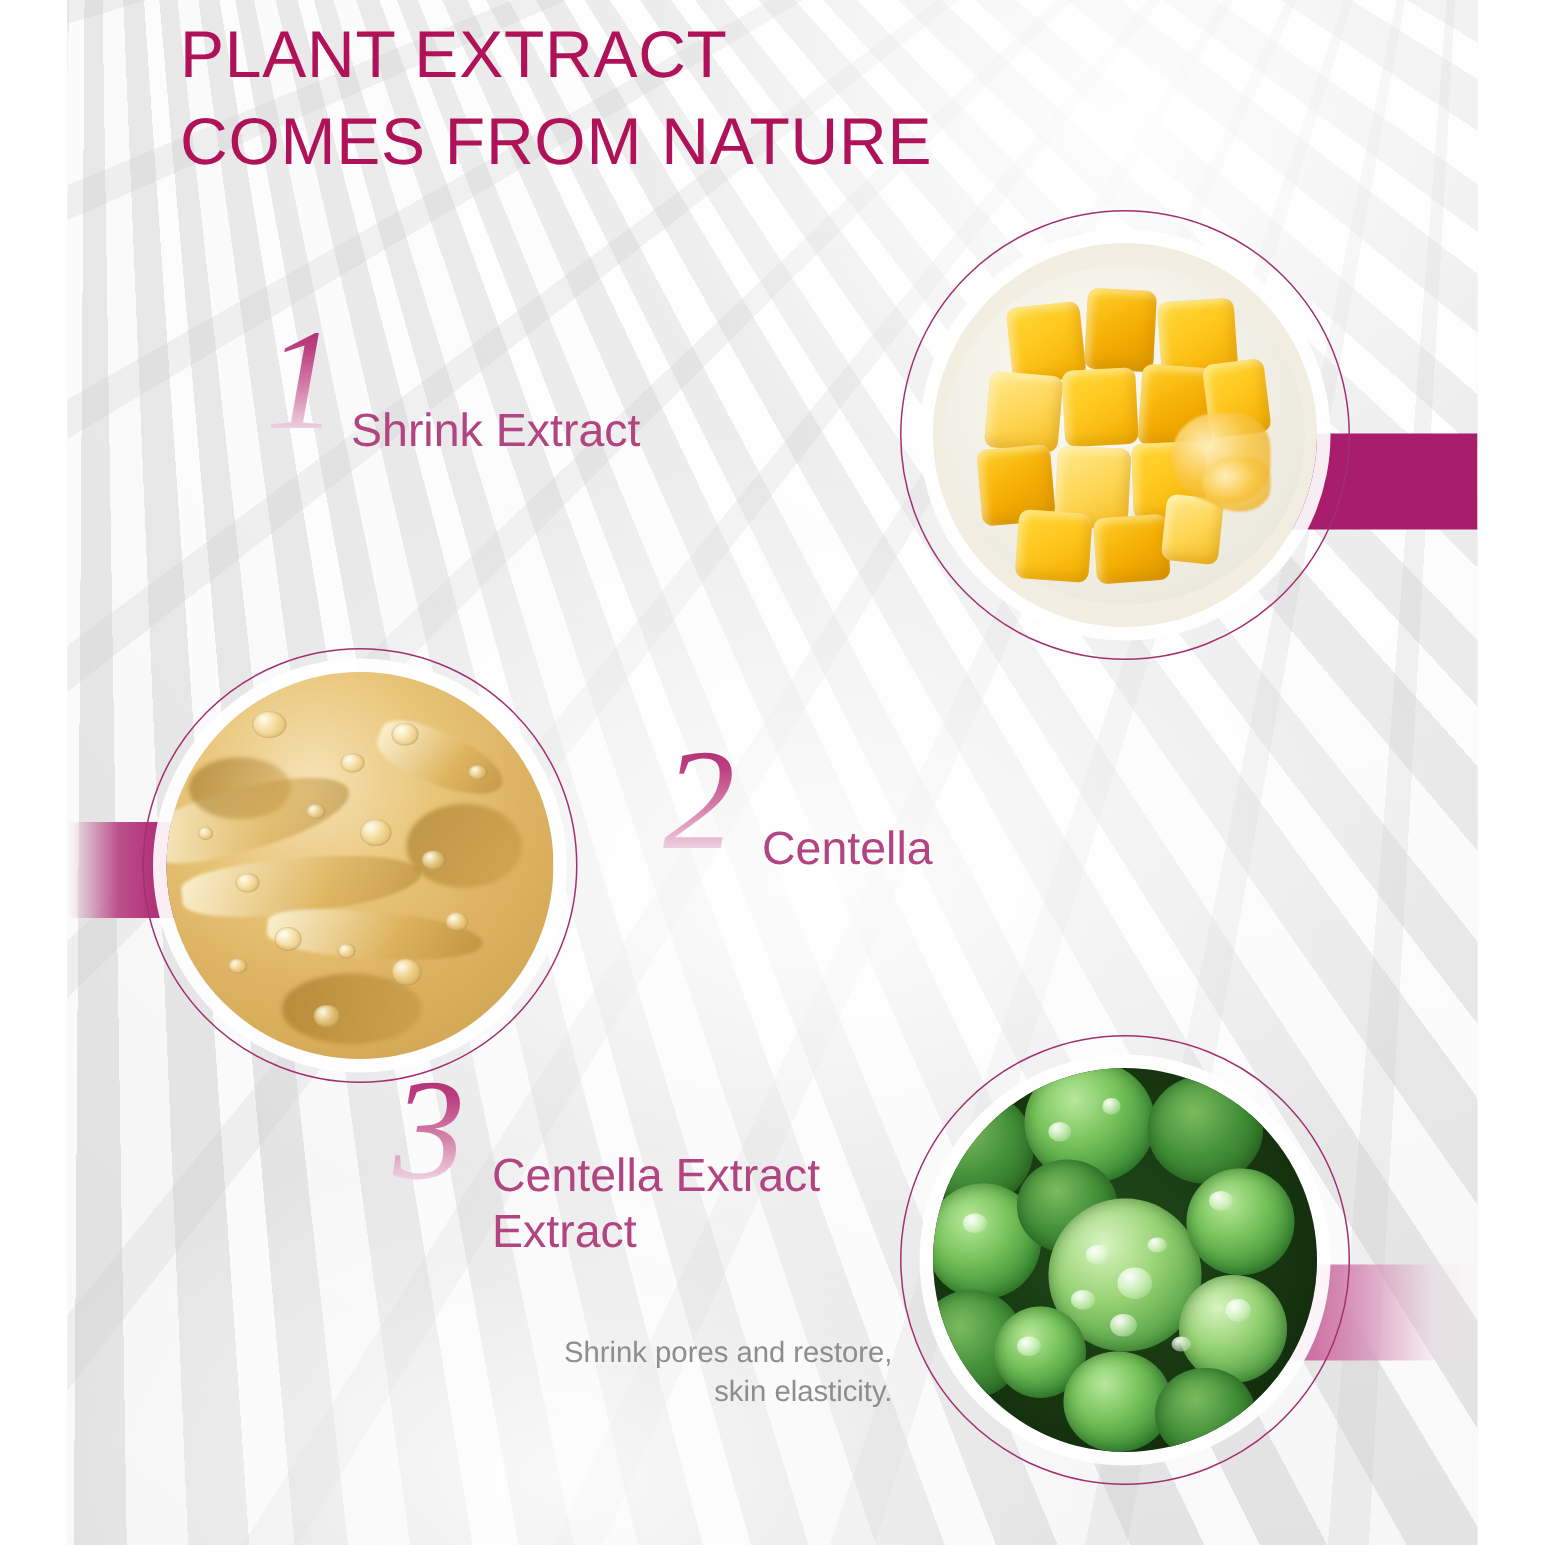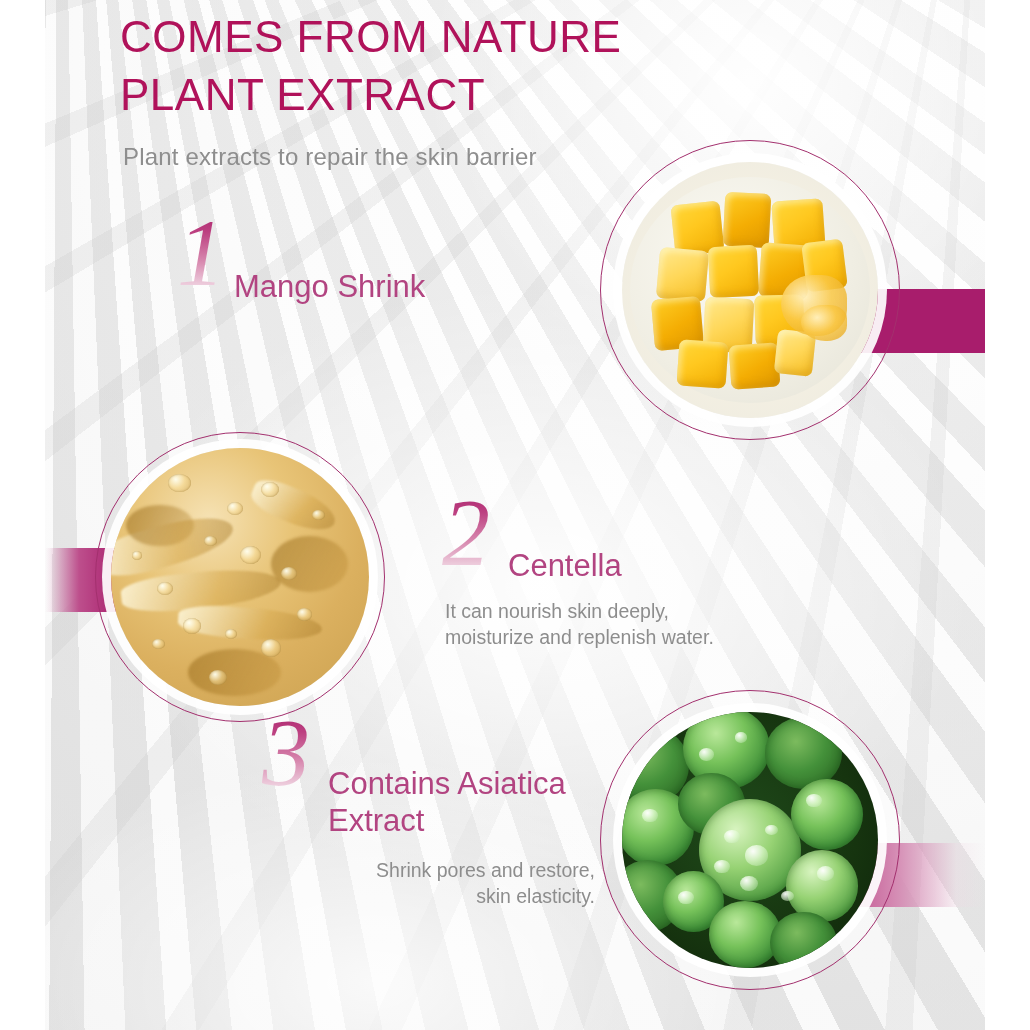--- a/index.html
+++ b/index.html
@@ -250,23 +250,22 @@
   <div id="panel">
 
     <div class="ray-base"></div>
     <div class="rays"></div>
     <div class="rays2"></div>
     <div class="glow-tr"></div>
     <div class="glow-center"></div>
     <div class="glow-bottom"></div>
 
     <div id="header">
+      <div class="headline">PLANT EXTRACT</div>
       <div class="headline">COMES FROM NATURE</div>
-      <div class="headline">PLANT EXTRACT</div>
-      <div class="subhead">Plant extracts to repair the skin barrier</div>
     </div>
 
     <div class="bar bar-solid" style="left:700px; top:289px; width:240px;"></div>
 
     <div class="circle-wrap" style="left:555px; top:140px; width:300px; height:300px;">
       <div class="ring" style="left:0; top:0; width:300px; height:300px;"></div>
       <div class="photo" style="left:22px; top:22px; width:256px; height:256px;">
         <div class="photo-inner art-mango">
           <div class="mango-plate"></div>
 
@@ -351,32 +350,30 @@
           <div class="drop" style="left:72%; top:32%; width:6%; height:5%;"></div>
           <div class="drop" style="left:76%; top:60%; width:7%; height:6%;"></div>
           <div class="drop" style="left:22%; top:70%; width:6%; height:5%;"></div>
           <div class="drop" style="left:62%; top:70%; width:5%; height:4%;"></div>
         </div>
       </div>
     </div>
 
     <div class="feature" style="left:0; top:0; width:940px; height:1030px; pointer-events:none;">
       <div class="num" style="left:132px; top:205px;">1</div>
-      <div class="ftitle" style="left:189px; top:268px;">Mango Shrink</div>
+      <div class="ftitle" style="left:189px; top:268px;">Shrink Extract</div>
     </div>
 
     <div class="feature" style="left:0; top:0; width:940px; height:1030px; pointer-events:none;">
       <div class="num" style="left:397px; top:485px;">2</div>
       <div class="ftitle" style="left:463px; top:547px;">Centella</div>
-      <div class="fbody" style="left:400px; top:598px; width:380px;">It can nourish skin deeply,
-moisturize and replenish water.</div>
     </div>
 
     <div class="feature" style="left:0; top:0; width:940px; height:1030px; pointer-events:none;">
       <div class="num" style="left:217px; top:705px;">3</div>
-      <div class="ftitle" style="left:283px; top:765px;">Contains Asiatica
+      <div class="ftitle" style="left:283px; top:765px;">Centella Extract
 Extract</div>
-      <div class="fbody right" style="left:220px; top:857px; width:330px;">Shrink pores and restore,
+      <div class="fbody right" style="left:220px; top:889px; width:330px;">Shrink pores and restore,
 skin elasticity.</div>
     </div>
 
   </div>
 </div>
 
 </body></html>

